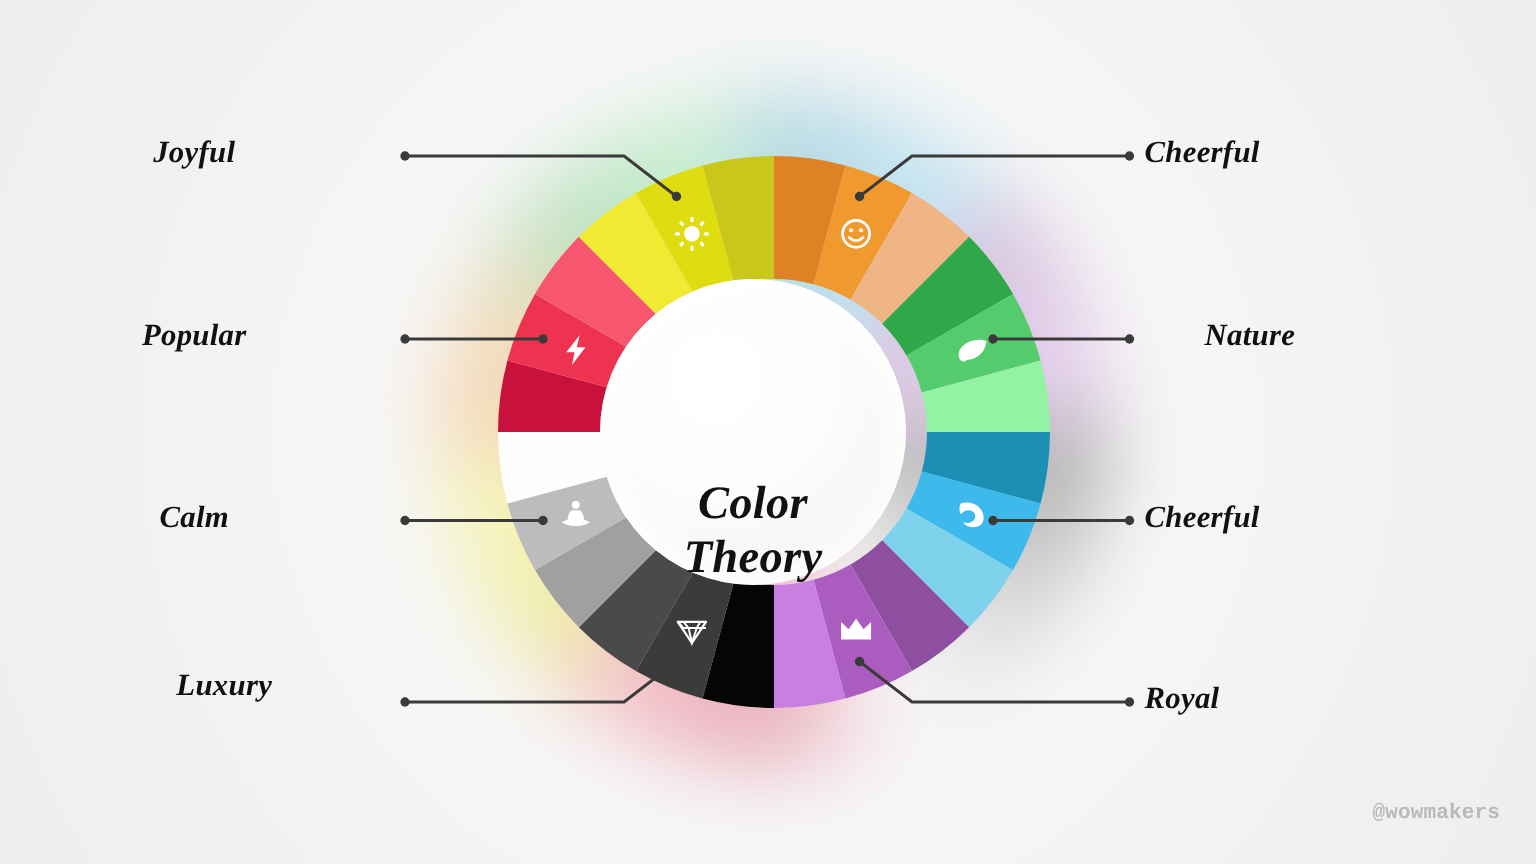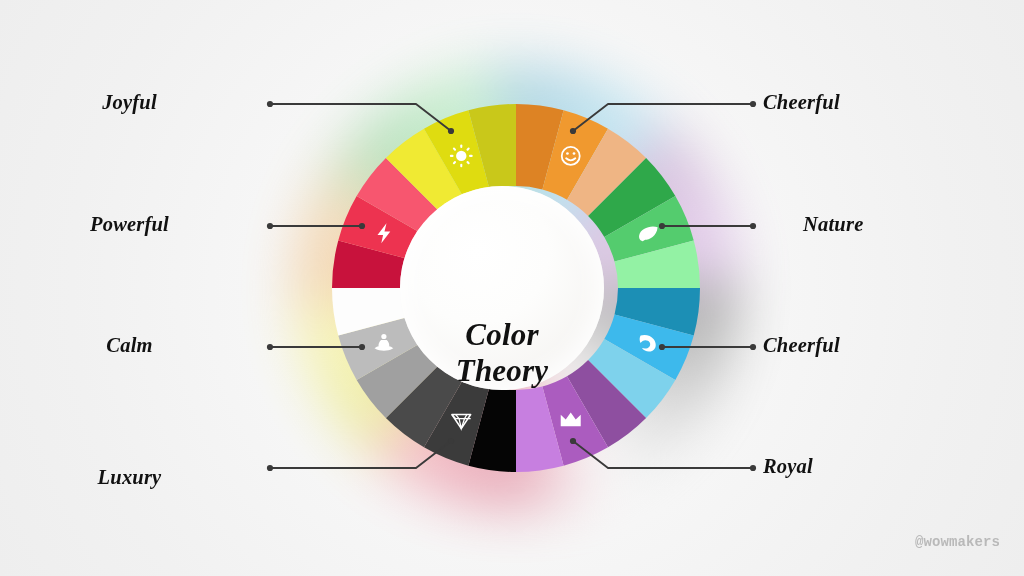--- a/index.html
+++ b/index.html
@@ -230,21 +230,21 @@
       <polyline points="270,104 416,104 451,131" fill="none" stroke="#3a3a3a" stroke-width="1.9" stroke-linejoin="round" stroke-linecap="round"></polyline>
       <circle cx="270" cy="104" r="3.1" fill="#3a3a3a"></circle>
       <circle cx="451" cy="131" r="3.1" fill="#3a3a3a"></circle>
     </svg>
 
   <div id="labels">
       <div class="label right" style="top: 91px; left: 763px;">Cheerful</div>
       <div class="label right" style="top: 213px; left: 803px;">Nature</div>
       <div class="label right" style="top: 334px; left: 763px;">Cheerful</div>
       <div class="label right" style="top: 455px; left: 763px; font-family: Liberation Serif, serif;">Royal</div>
-      <div class="label left" style="top: 466px; left: 0px; width: 259px;">Luxury</div>
+      <div class="label left" style="top: 446px; left: 0px; width: 259px; padding-left: 20px;">Luxury</div>
       <div class="label left" style="top: 334px; left: 0px; width: 259px;">Calm</div>
-      <div class="label left" style="top: 213px; left: 0px; width: 259px;">Powerful</div>
+      <div class="label left" style="top: 213px; left: 0px; width: 259px;">Popular</div>
       <div class="label left" style="top: 91px; left: 0px; width: 259px;">Joyful</div>
     </div>
 
   <div id="watermark">@wowmakers</div>
 
 </div>
 
 </body></html>

